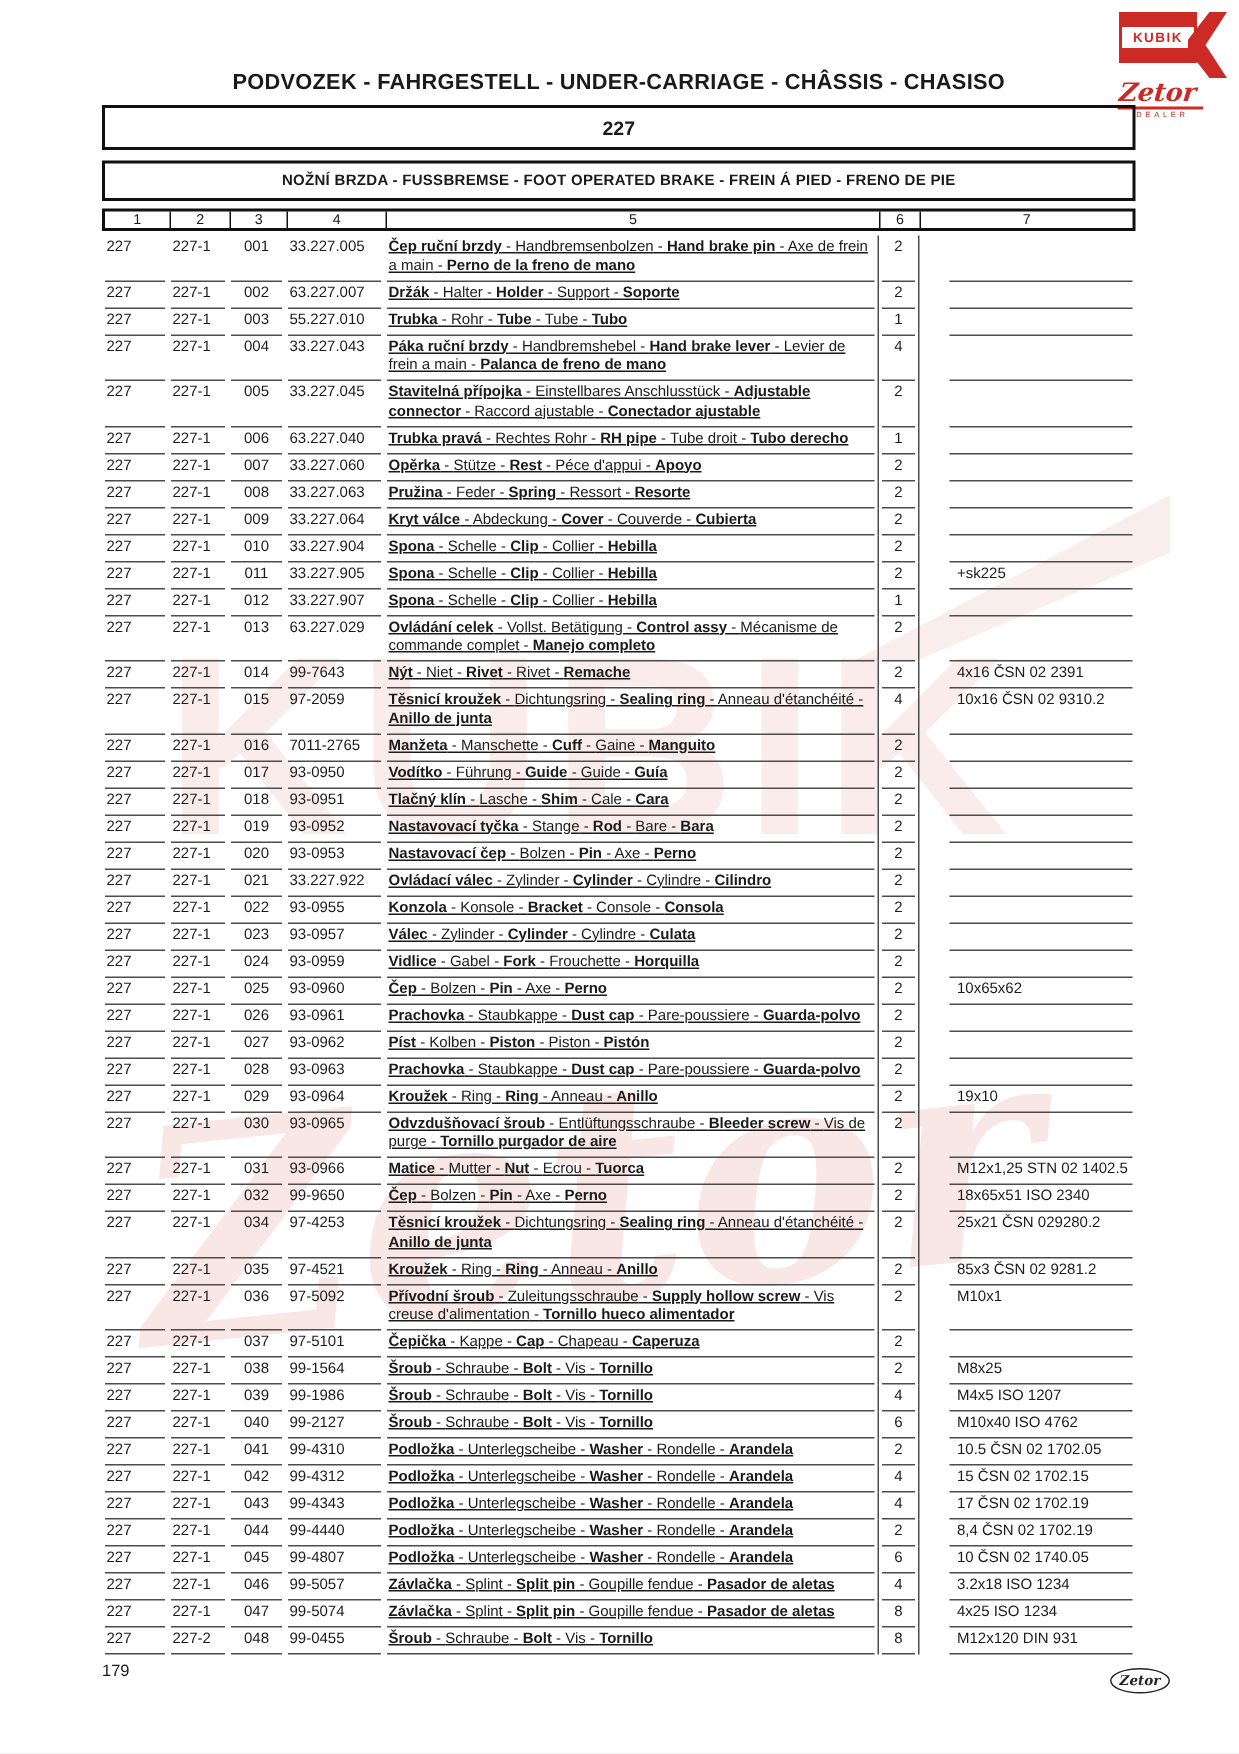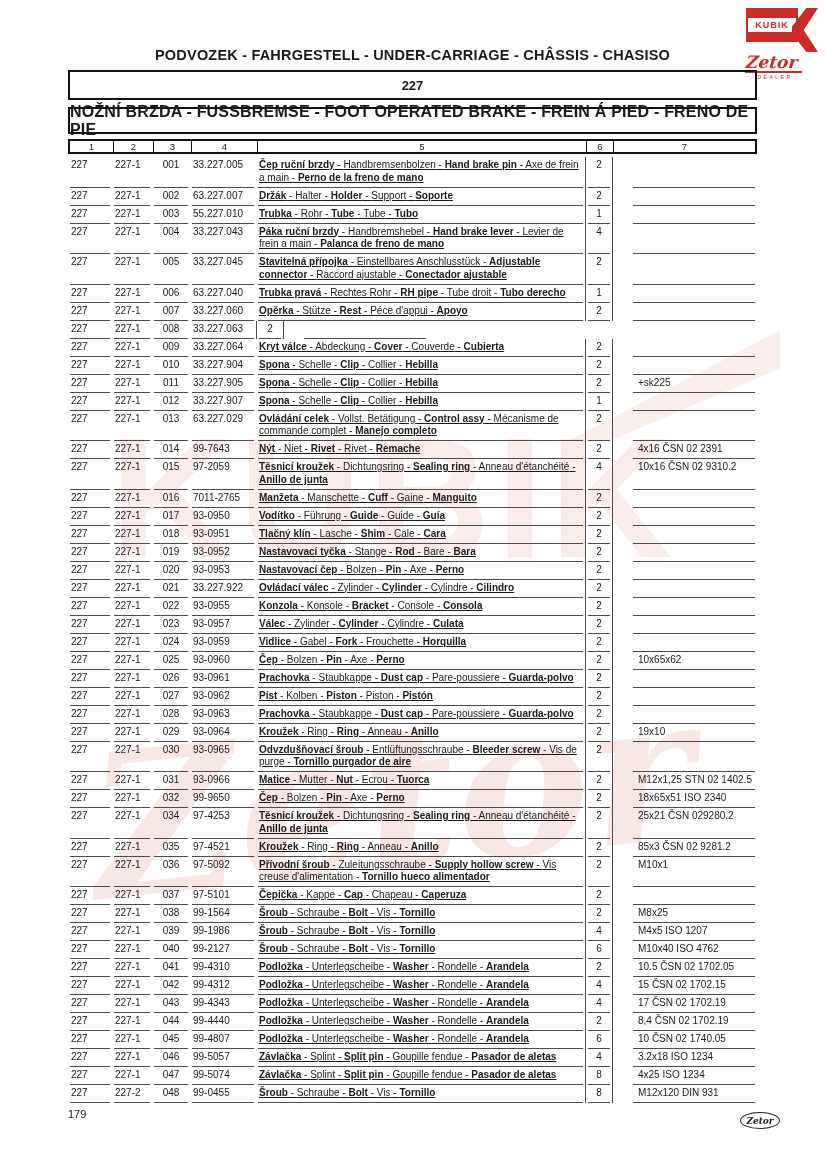--- a/index.html
+++ b/index.html
@@ -24,21 +24,21 @@
   .k-zetor{margin-top:2px;color:#cc2a24;font-family:"DejaVu Serif",serif;font-style:italic;
            font-weight:bold;font-size:17px;line-height:17px;border-bottom:2.5px solid #cc2a24;
            display:inline-block;padding-right:6px;transform:skewX(-6deg);}
   .k-dealer{color:#cc2a24;font-size:5px;letter-spacing:2.5px;text-align:center;width:58px;margin-top:1px;}
   
   .doc-title{position:absolute;top:47px;left:68px;width:689px;text-align:center;
              font-weight:bold;font-size:14.5px;letter-spacing:0.2px;}
   .hbox{position:absolute;left:68px;width:689px;border:2px solid #111;box-sizing:border-box;
         display:flex;align-items:center;justify-content:center;font-weight:bold;background:transparent;}
   .hbox-num{top:70px;height:30px;font-size:13px;}
-  .hbox-sub{top:107px;height:27px;font-size:16px;letter-spacing:0.2px;}
+  .hbox-sub{top:107px;height:27px;font-size:10px;letter-spacing:0.2px;}
   .colhead{position:absolute;top:139px;left:68px;width:689px;height:15px;display:flex;
            border:2px solid #111;box-sizing:border-box;}
   .hc{border-right:1.5px solid #111;box-sizing:border-box;display:flex;align-items:center;
       justify-content:center;font-size:9.5px;}
   .hc:last-child{border-right:none;}
   
   .tbody{position:absolute;top:157px;left:68px;width:689px;}
   .row{display:flex;align-items:stretch;}
   .c{box-sizing:border-box;display:flex;flex-direction:column;padding:0 2px;}
   .u{flex:1;border-bottom:1.2px solid #4c4c4c;padding:2px 1px 2.5px;font-size:10px;line-height:12.5px;}
@@ -260,20 +260,23 @@
           </div>
           <div class="c c2">
             <div class="u">227-1</div>
           </div>
           <div class="c c3">
             <div class="u">008</div>
           </div>
           <div class="c c4">
             <div class="u">33.227.063</div>
           </div>
+          <div class="c c5">
+            <div class="u"><span class="b">Pružina</span> - <span>Feder</span> - <span class="b">Spring</span> - <span>Ressort</span> - <span class="b">Resorte</span></div>
+          </div>
           <div class="c c6">
             <div class="u">2</div>
           </div>
           <div class="c c7">
             <div class="u"></div>
           </div>
         </div>
         <div class="row">
           <div class="c c1">
             <div class="u">227</div>

